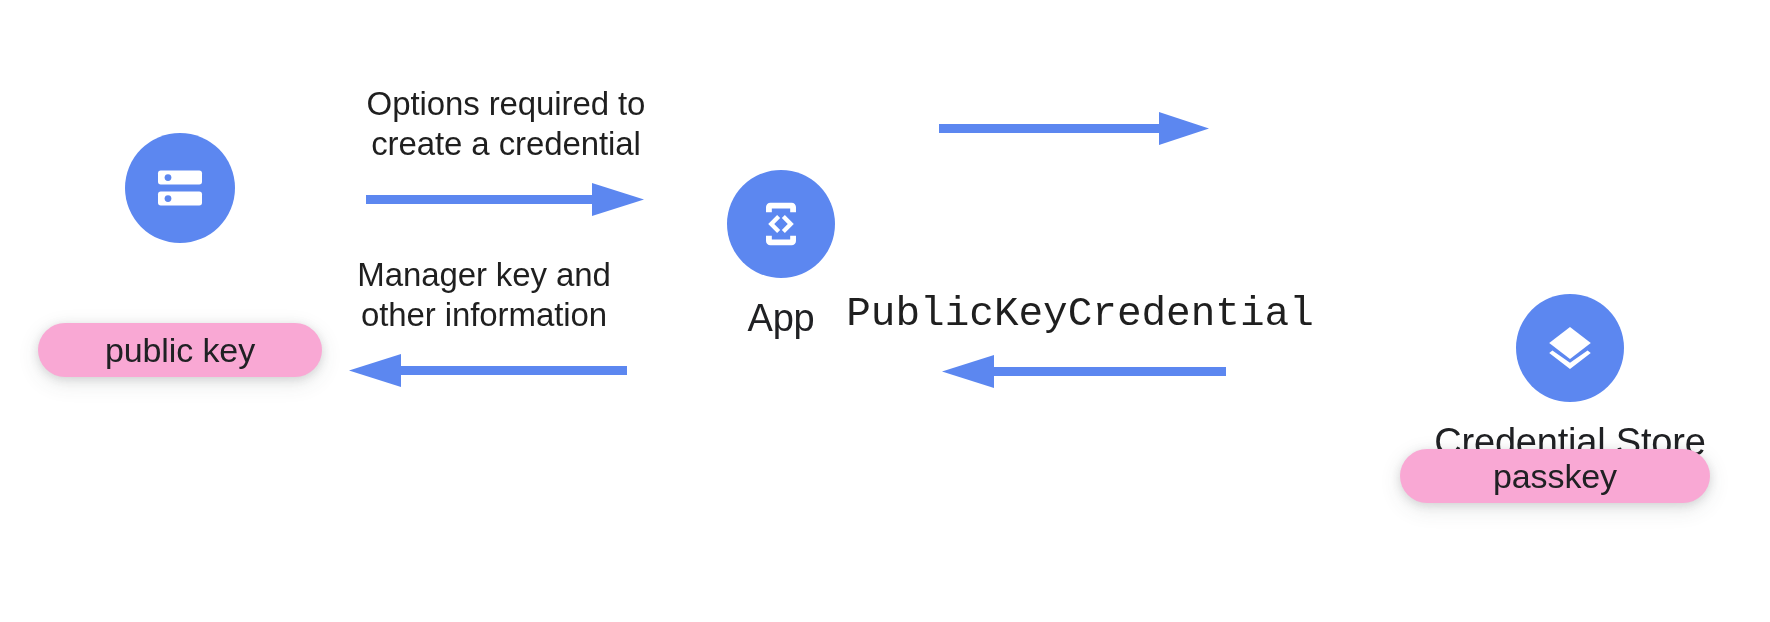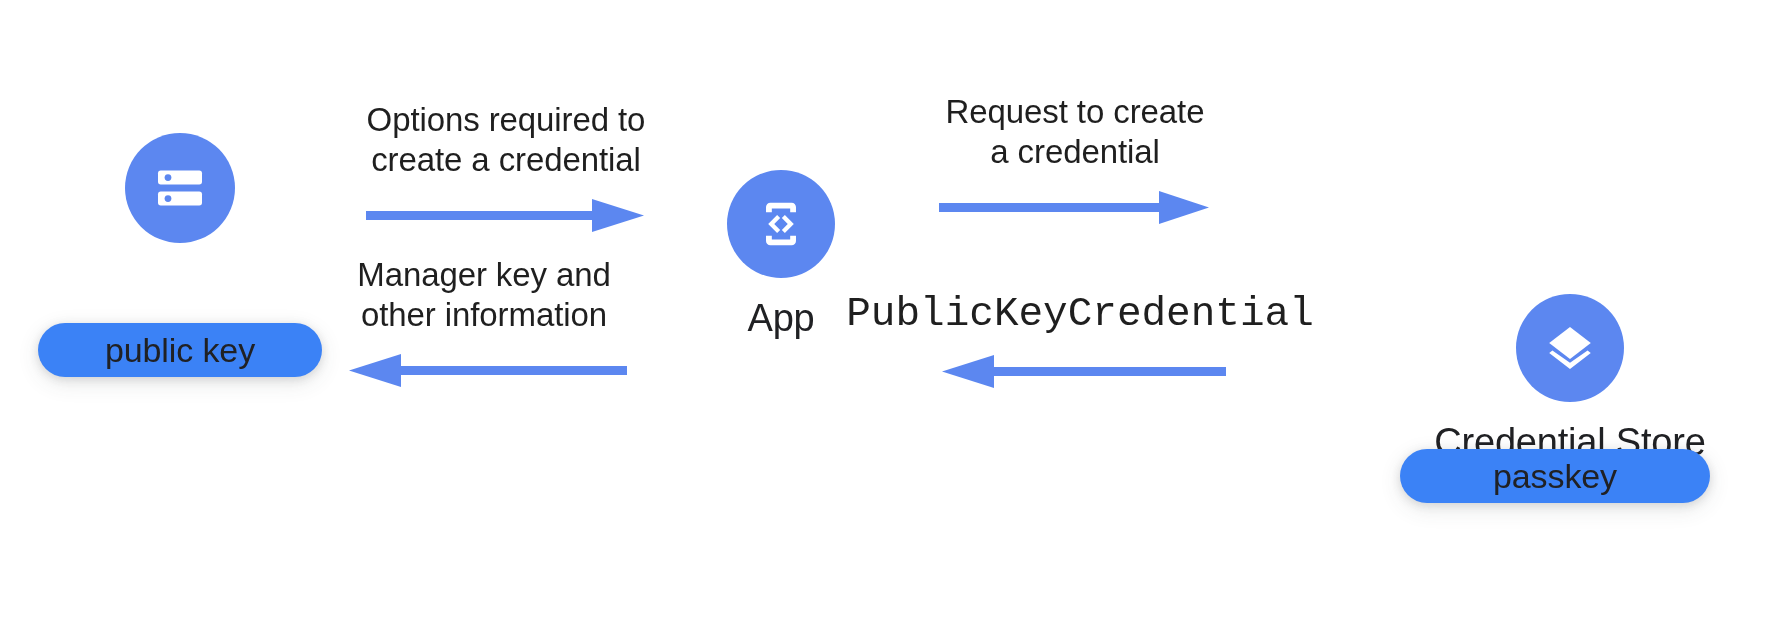--- a/index.html
+++ b/index.html
@@ -43,21 +43,21 @@
     font-size: 38px;
     line-height: 1.17;
     color: #202124;
     text-align: center;
     letter-spacing: -0.2px;
     white-space: pre-line;
   }
 
   
   .pill {
-    background: #3b82f6;
+    background: #f9a8d4;
     border-radius: 999px;
     display: flex;
     align-items: center;
     justify-content: center;
     box-shadow: 0 2px 10px rgba(60,64,67,0.16), 0 6px 22px rgba(60,64,67,0.12);
     font-size: 34px;
     color: #202124;
     letter-spacing: -0.1px;
     font-family: "Liberation Sans", sans-serif;
   }
@@ -88,21 +88,21 @@
   
   #node-app-server { left: 38px;  top: 133px; width: 284px; }
   #pill-public-key { position: absolute; left: 38px;  top: 323px; width: 284px; height: 54px; }
 
   #node-app        { left: 686px; top: 170px; width: 190px; justify-content: center; }
 
   #node-cm-api     { left: 1430px; top: 30px;  width: 280px; }
   #node-cred-store { left: 1430px; top: 294px; width: 280px; }
   #pill-passkey    { position: absolute; left: 1400px; top: 449px; width: 310px; height: 54px; }
 
-  #arrow-options   { left: 355px;  top: 100px;  width: 302px; }
+  #arrow-options   { left: 355px;  top: 84px;  width: 302px; }
   #arrow-publickey { left: 333px;  top: 255px; width: 302px; }
   #arrow-request   { left: 930px;  top: 92px;  width: 290px; }
   #arrow-pkc       { left: 915px;  top: 290px; width: 330px; }
 </style>
 </head>
 <body>
 
 <div id="diagram">
 
   <div class="node" id="node-app-server">
@@ -159,22 +159,20 @@
   <div class="arrow-group" id="arrow-publickey">
     <div class="arrow-label">Manager key and
 other information</div>
     <svg class="arrow-svg" width="285" height="40" viewBox="0 0 285 40" style="margin-top:16px;">
       <rect x="53" y="16" width="232" height="9" fill="#5C87F0"></rect>
       <path d="M59 4 L7 20.5 L59 37 Z" fill="#5C87F0"></path>
     </svg>
   </div>
 
   <div class="arrow-group" id="arrow-request">
-    <div class="arrow-label">Request to create
-a credential</div>
     <svg class="arrow-svg" width="272" height="40" viewBox="0 0 272 40" style="margin-top:16px;">
       <rect x="0" y="16" width="226" height="9" fill="#5C87F0"></rect>
       <path d="M220 4 L270 20.5 L220 37 Z" fill="#5C87F0"></path>
     </svg>
   </div>
 
   <div class="arrow-group" id="arrow-pkc">
     <div class="arrow-label mono">PublicKeyCredential</div>
     <svg class="arrow-svg" width="300" height="40" viewBox="0 0 300 40" style="margin-top:12px;">
       <rect x="58" y="16" width="238" height="9" fill="#5C87F0"></rect>

